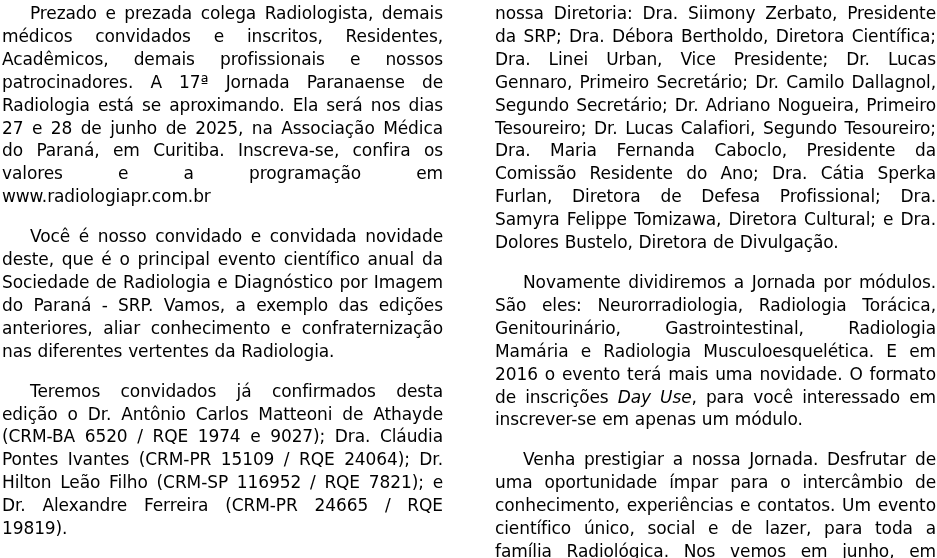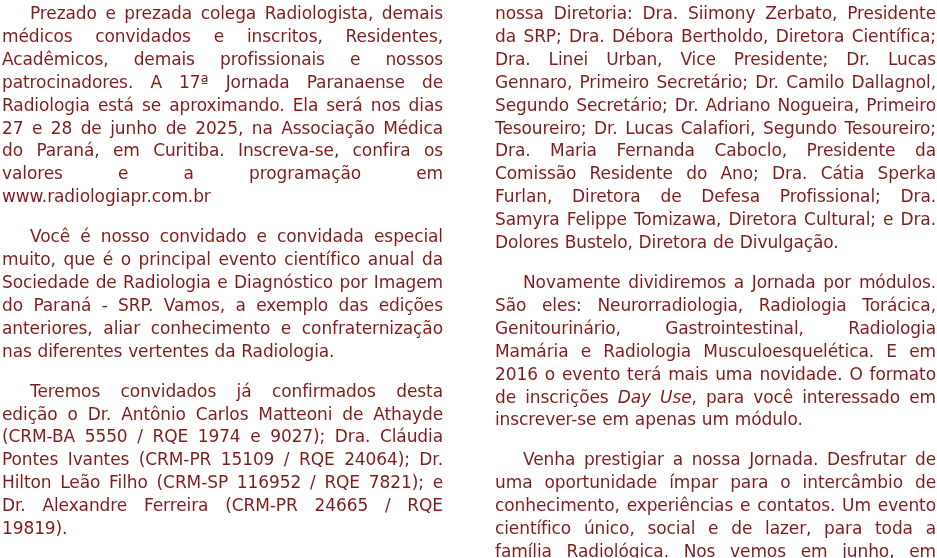--- a/index.html
+++ b/index.html
@@ -32,25 +32,25 @@
     letter-spacing: -0.1px;
     word-spacing: 0.5px;
   }
   .column p.continuation { text-indent: 0; }
   .column p.last { margin-bottom: 0; }
   em.it { font-style: italic; }
 </style>
 </head>
 <body>
 
-<div class="page" style="color: #7f1d1d; background: rgb(255, 255, 255);">
+<div class="page" style="color: #000000; background: rgb(255, 255, 255);">
   <div class="column">
     <p><span>Prezado e prezada colega Radiologista, demais médicos convidados e inscritos, Residentes, Acadêmicos, demais profissionais e nossos patrocinadores. A 17ª Jornada Paranaense de Radiologia está se aproximando. Ela será nos dias 27 e 28 de junho de 2025, na Associação Médica do Paraná, em Curitiba. Inscreva-se, confira os valores e a programação em </span><span>www.radiologiapr.com.br</span></p>
-    <p>Você é nosso convidado e convidada especial muito, que é o principal evento científico anual da Sociedade de Radiologia e Diagnóstico por Imagem do Paraná - SRP. Vamos, a exemplo das edições anteriores, aliar conhecimento e confraternização nas diferentes vertentes da Radiologia.</p>
-    <p>Teremos convidados já confirmados desta edição o Dr. Antônio Carlos Matteoni de Athayde (CRM-BA 5550 / RQE 1974 e 9027); Dra. Cláudia Pontes Ivantes (CRM-PR 15109 / RQE 24064); Dr. Hilton Leão Filho (CRM-SP 116952 / RQE 7821); e Dr. Alexandre Ferreira (CRM-PR 24665 / RQE 19819).</p>
+    <p>Você é nosso convidado e convidada novidade deste, que é o principal evento científico anual da Sociedade de Radiologia e Diagnóstico por Imagem do Paraná - SRP. Vamos, a exemplo das edições anteriores, aliar conhecimento e confraternização nas diferentes vertentes da Radiologia.</p>
+    <p>Teremos convidados já confirmados desta edição o Dr. Antônio Carlos Matteoni de Athayde (CRM-BA 6520 / RQE 1974 e 9027); Dra. Cláudia Pontes Ivantes (CRM-PR 15109 / RQE 24064); Dr. Hilton Leão Filho (CRM-SP 116952 / RQE 7821); e Dr. Alexandre Ferreira (CRM-PR 24665 / RQE 19819).</p>
     <p class="last">A Jornada Paranaense de Radiologia está sendo um evento preparado com muito carinho e envolvimento da nossa Comissão Organizadora, formada por toda a</p>
   </div>
   <div class="column">
     <p class="continuation">nossa Diretoria: Dra. Siimony Zerbato, Presidente da SRP; Dra. Débora Bertholdo, Diretora Científica; Dra. Linei Urban, Vice Presidente; Dr. Lucas Gennaro, Primeiro Secretário; Dr. Camilo Dallagnol, Segundo Secretário; Dr. Adriano Nogueira, Primeiro Tesoureiro; Dr. Lucas Calafiori, Segundo Tesoureiro; Dra. Maria Fernanda Caboclo, Presidente da Comissão Residente do Ano; Dra. Cátia Sperka Furlan, Diretora de Defesa Profissional; Dra. Samyra Felippe Tomizawa, Diretora Cultural; e Dra. Dolores Bustelo, Diretora de Divulgação.</p>
     <p><span>Novamente dividiremos a Jornada por módulos. São eles: Neurorradiologia, Radiologia Torácica, Genitourinário, Gastrointestinal, Radiologia Mamária e Radiologia Musculoesquelética. E em 2016 o evento terá mais uma novidade. O formato de inscrições </span><em class="it">Day Use</em><span>, para você interessado em inscrever-se em apenas um módulo.</span></p>
     <p class="last">Venha prestigiar a nossa Jornada. Desfrutar de uma oportunidade ímpar para o intercâmbio de conhecimento, experiências e contatos. Um evento científico único, social e de lazer, para toda a família Radiológica. Nos vemos em junho, em Curitiba... um cenário incrível, para um encontro inesquecível!</p>
   </div>
 </div>
 
 </body></html>

